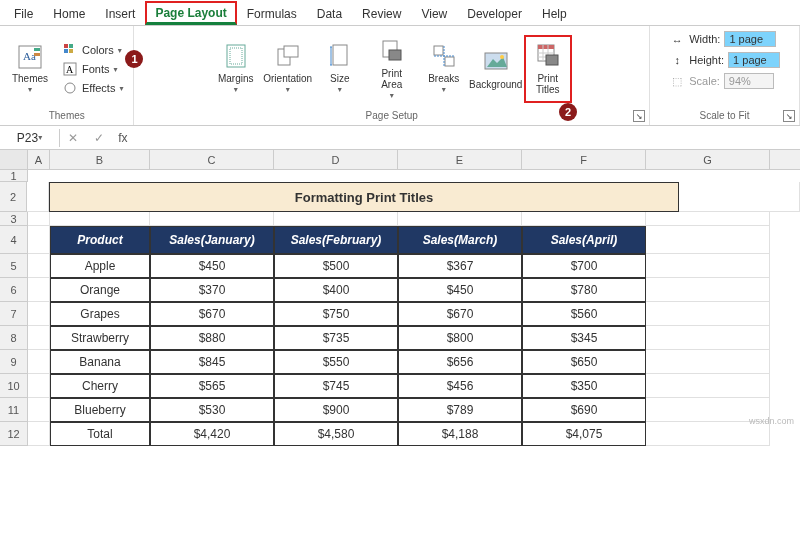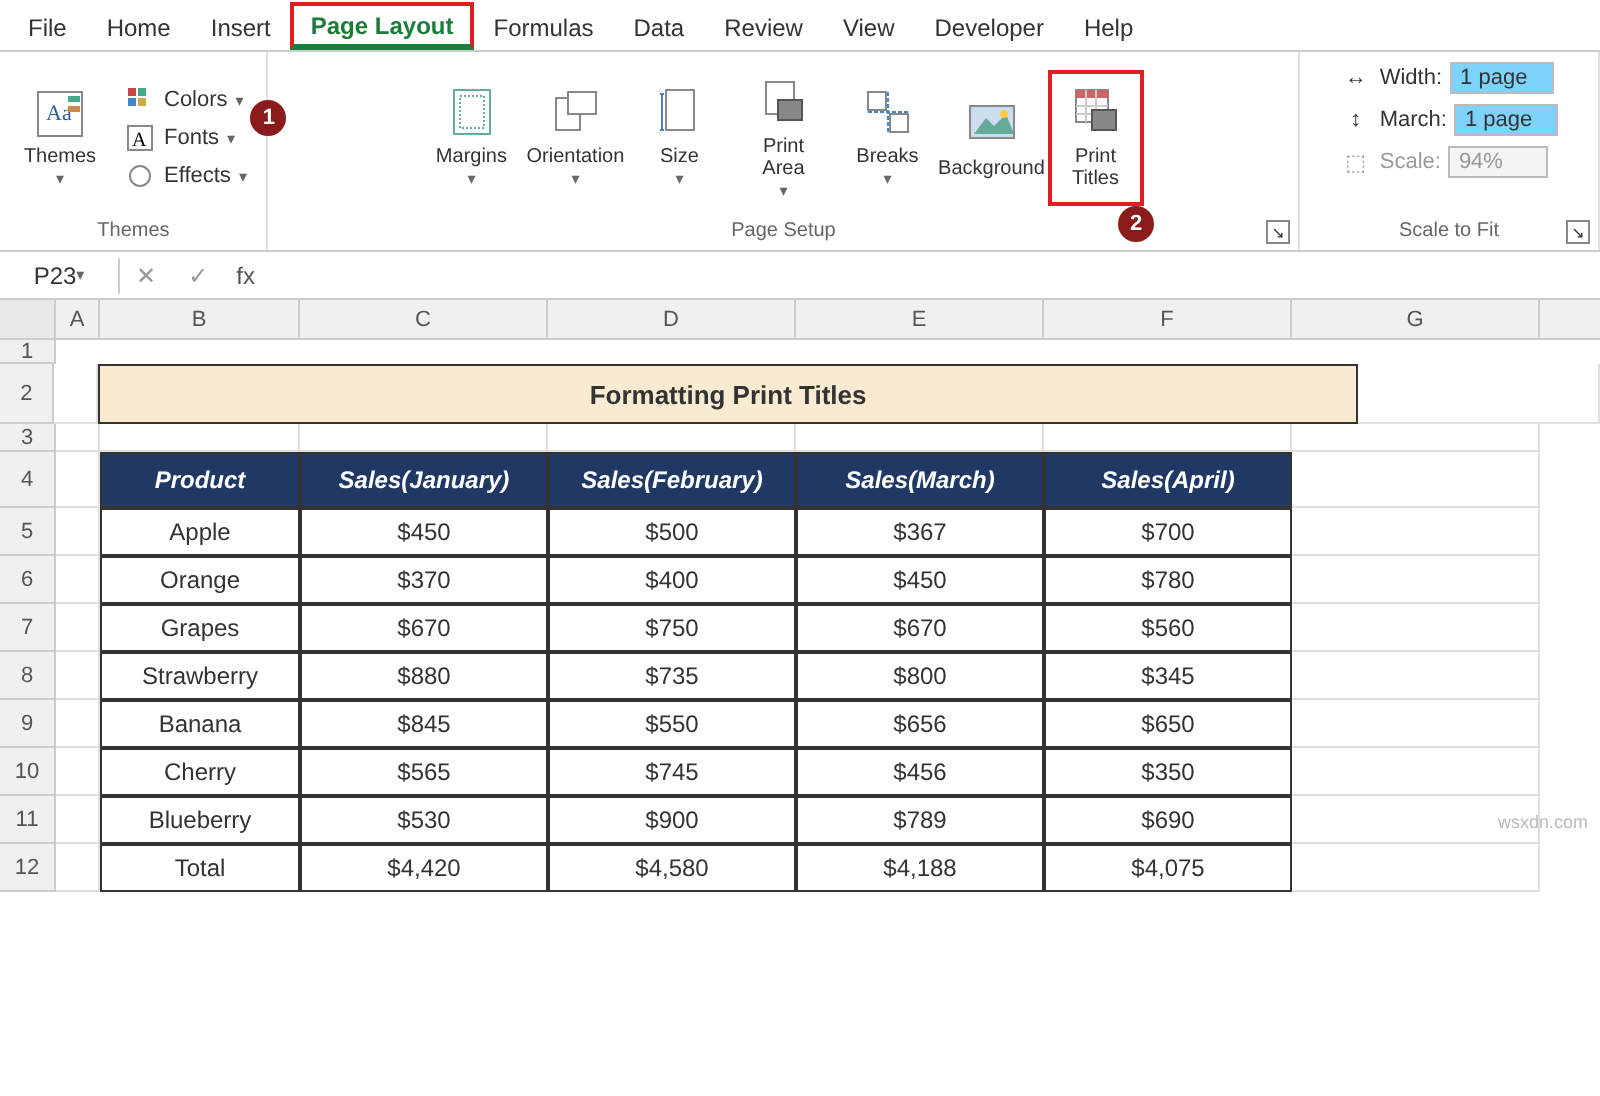--- a/index.html
+++ b/index.html
@@ -56,21 +56,21 @@
 .rowh { width: 28px; background: #f0f0f0; border-right: 1px solid #ccc; border-bottom: 1px solid #ccc; display: flex; align-items: center; justify-content: center; font-size: 11px; color: #555; }
 .cell { border-right: 1px solid #e0e0e0; border-bottom: 1px solid #e0e0e0; display: flex; align-items: center; padding: 0 4px; font-size: 12px; }
 .row.r1 { height: 12px; }
 .row.r1 .cell { border: none; }
 
 
 .title-cell { background: #f9ebd2; font-weight: 600; font-size: 13px; justify-content: center; border: 1px solid #333; }
 .hdr-cell { background: #203864; color: #fff; font-weight: bold; font-style: italic; justify-content: center; border: 1px solid #333; font-size: 12px; }
 .data-cell { border: 1px solid #333; background: #fff; justify-content: center; }
 
-.watermark { position: absolute; right: 6px; bottom: 132px; font-size: 9px; color: #bbb; transform: rotate(0deg); }
+.watermark { position: absolute; right: 6px; bottom: 122px; font-size: 9px; color: #bbb; transform: rotate(0deg); }
 </style>
 </head>
 <body>
 
 <div class="tabs">
   <div class="tab">File</div>
   <div class="tab">Home</div>
   <div class="tab">Insert</div>
   <div class="tab active highlight-red">Page Layout</div>
   <div class="tab">Formulas</div>
@@ -219,21 +219,21 @@
 
   <div class="group" style="min-width:150px;">
     <div class="group-body" style="flex-direction:column;align-items:stretch;gap:3px;">
       <div class="scale-row">
           <span class="side-ico">↔</span>
           <span>Width:</span> 
           <span class="scale-val">1 page</span>
         </div>
       <div class="scale-row">
           <span class="side-ico">↕</span>
-          <span>March:</span> 
+          <span>Height:</span> 
           <span class="scale-val">1 page</span>
         </div>
       <div class="scale-row disabled">
           <span class="side-ico">⬚</span>
           <span>Scale:</span> 
           <span class="scale-val" style="background:#f4f4f4;">94%</span>
         </div>
     </div>
     <div class="group-label">Scale to Fit</div>
     <div class="dlg-launch">↘</div>

